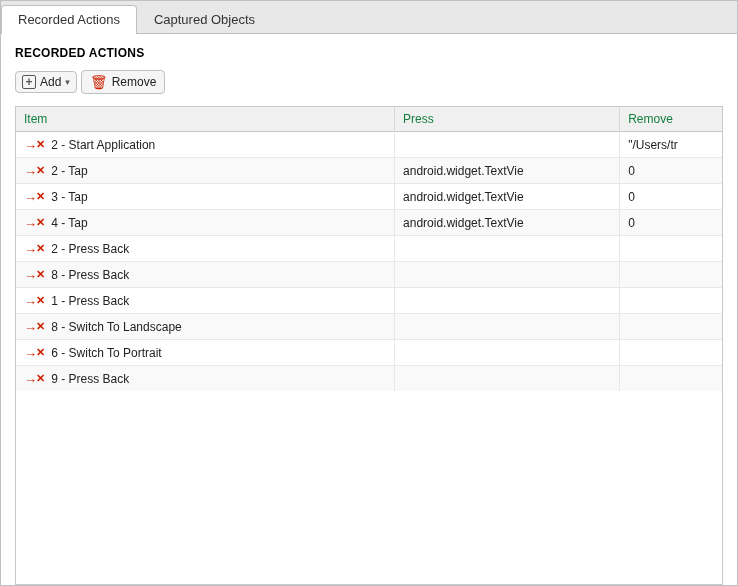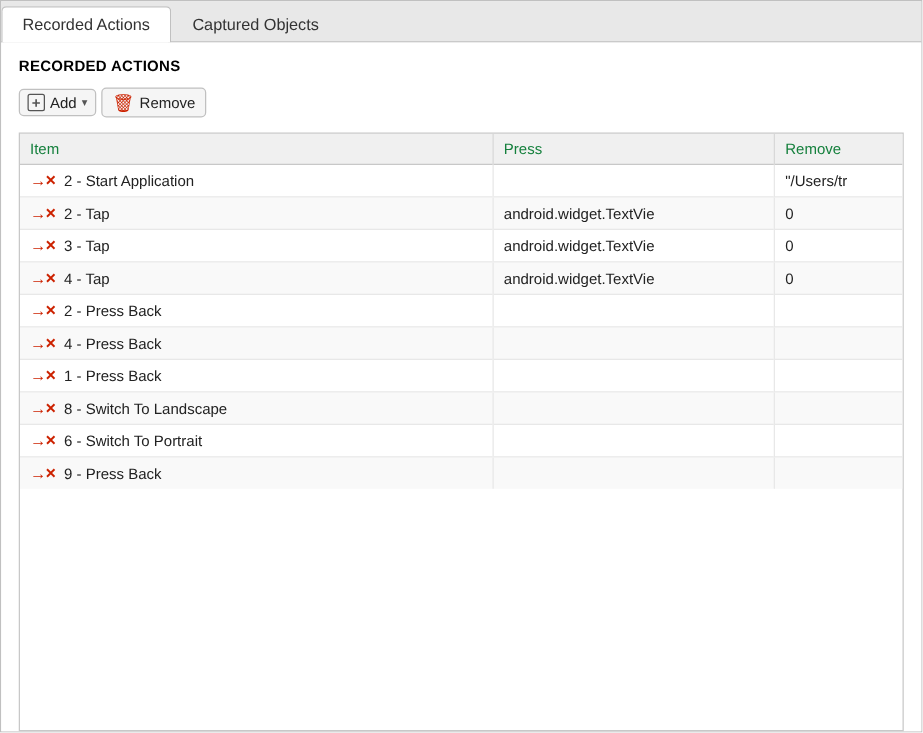--- a/index.html
+++ b/index.html
@@ -347,21 +347,21 @@
               <td class="col-object"></td>
               <td class="col-input"></td>
             </tr>
             <tr>
               <td class="col-item">
                 <div class="item-cell">
                   <span style="display: inline-flex; align-items: center; gap: 0px; color: rgb(204, 34, 0); font-size: 13px; font-weight: bold;">
                     <span style="color:#cc2200;">→</span>
                     <span style="color:#cc2200;font-size:11px;margin-left:-1px;">✕</span>
                   </span>
-                  <span>4 - Press Back</span>
+                  <span>8 - Press Back</span>
                 </div>
               </td>
               <td class="col-object"></td>
               <td class="col-input"></td>
             </tr>
             <tr>
               <td class="col-item">
                 <div class="item-cell">
                   <span style="display: inline-flex; align-items: center; gap: 0px; color: rgb(204, 34, 0); font-size: 13px; font-weight: bold;">
                     <span style="color:#cc2200;">→</span>

